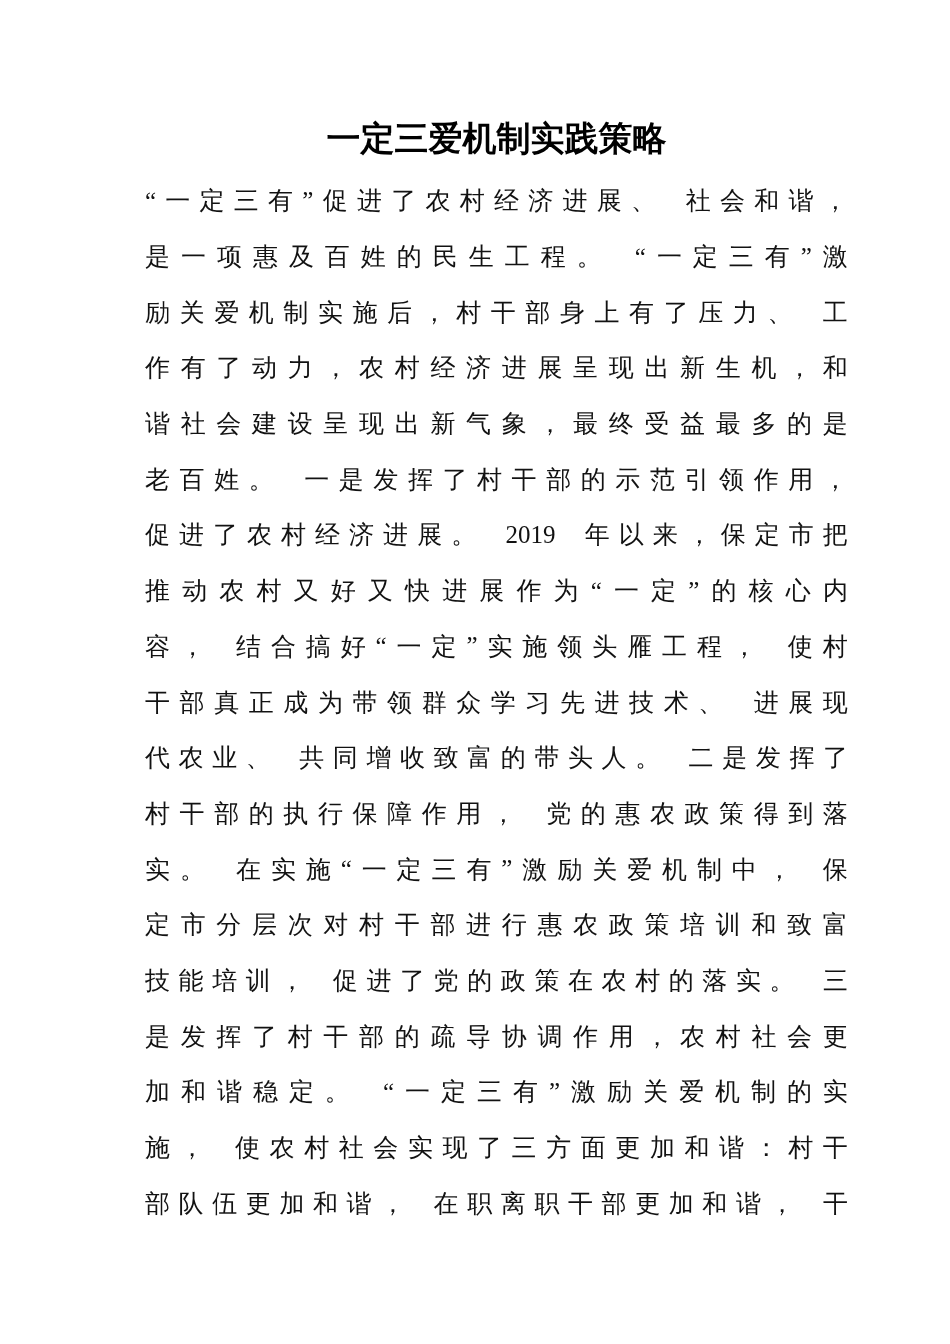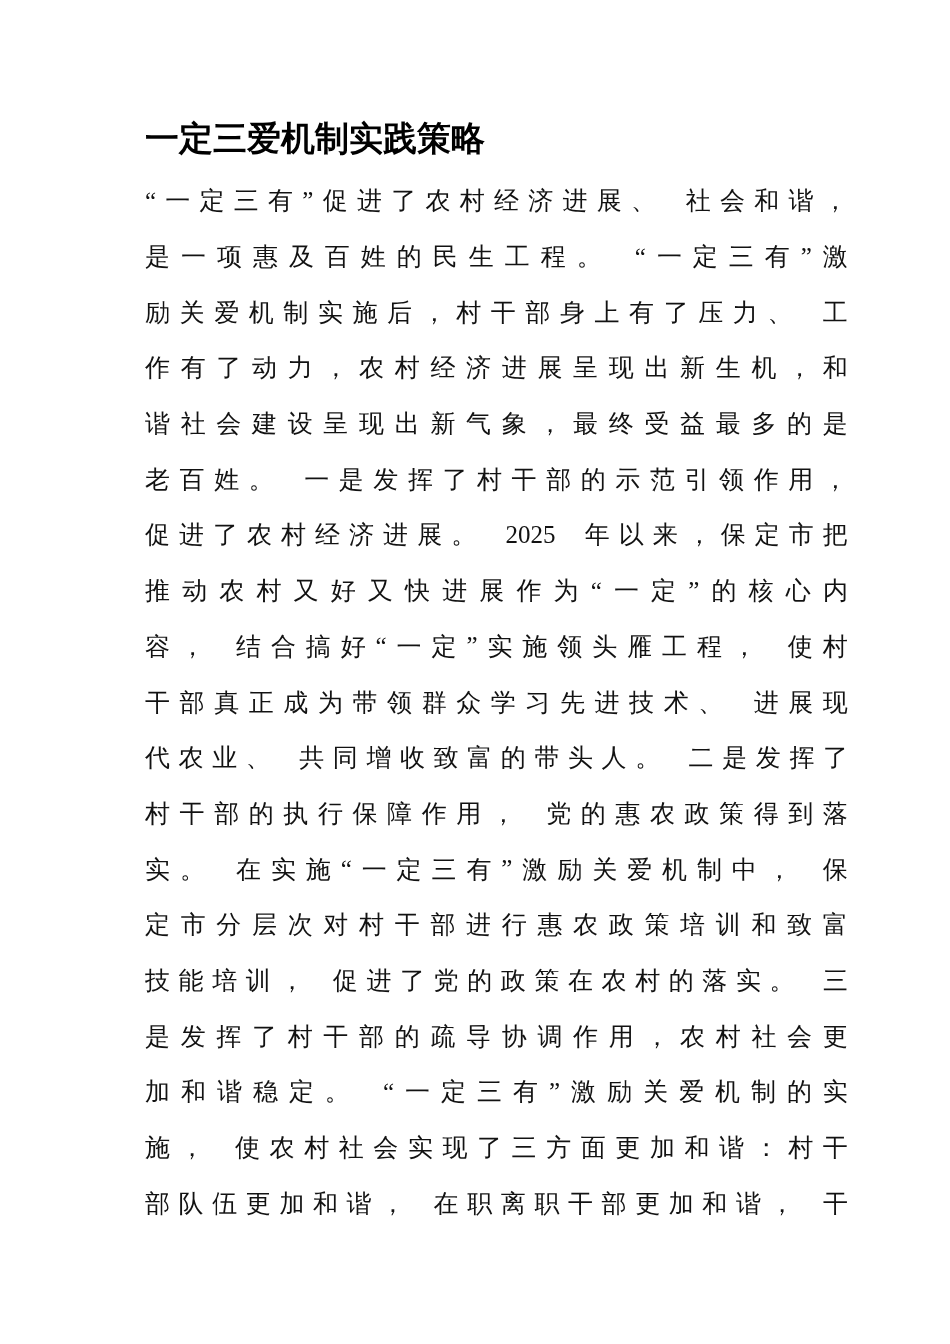--- a/index.html
+++ b/index.html
@@ -11,21 +11,21 @@
     position: relative;
     width: 950px;
     height: 1344px;
     background: #ffffff;
     overflow: hidden;
   }
   .doc-title {
     margin: 0 0 0 145px;
     padding-top: 116px;
     width: 703px;
-    text-align: left;
+    text-align: center;
     font-family: "Liberation Sans", "DejaVu Sans", sans-serif;
     font-weight: 700;
     font-size: 34px;
     line-height: 44px;
     color: #000000;
     letter-spacing: 0px;
   }
   .doc-body {
     margin: 13px 0 0 145px;
     width: 703px;
@@ -195,21 +195,21 @@
         <span>进</span>
         <span>了</span>
         <span>农</span>
         <span>村</span>
         <span>经</span>
         <span>济</span>
         <span>进</span>
         <span>展</span>
         <span>。</span>
         <span class="sp"></span>
-        <span>2025</span>
+        <span>2019</span>
         <span class="sp"></span>
         <span>年</span>
         <span>以</span>
         <span>来</span>
         <span>，</span>
         <span>保</span>
         <span>定</span>
         <span>市</span>
         <span>把</span>
       </div>

